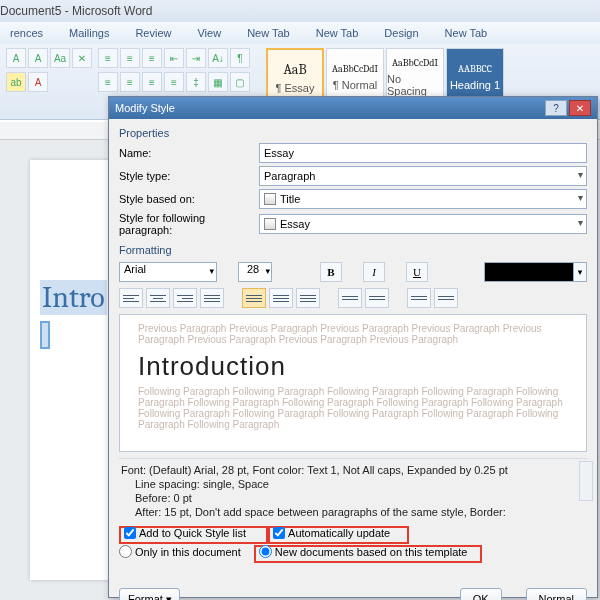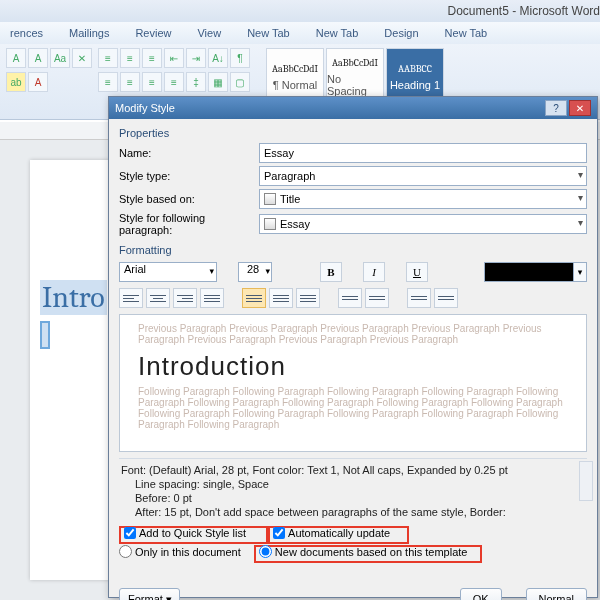--- a/index.html
+++ b/index.html
@@ -1,17 +1,17 @@
 <!DOCTYPE html>
 <html><head>
 <meta charset="utf-8">
 <style>
 *{box-sizing:border-box;margin:0;padding:0;font-family:"Segoe UI",Tahoma,sans-serif;font-size:11px;}
 body{background:#fff;width:600px;height:600px;overflow:hidden;position:relative;}
-.titlebar{height:22px;background:linear-gradient(#e8eef7,#d9e4f1);text-align:right;line-height:22px;color:#444;font-size:12px;}
+.titlebar{height:22px;background:linear-gradient(#e8eef7,#d9e4f1);text-align:left;line-height:22px;color:#444;font-size:12px;}
 .ribbon-tabs{height:22px;background:linear-gradient(#f5f9fd,#e4edf7);display:flex;gap:18px;padding-left:6px;align-items:center;color:#3b5a82;}
 .ribbon-tabs span{padding:2px 4px;}
 .ribbon{height:76px;background:linear-gradient(#eef3fa,#dfe9f5);border-bottom:1px solid #b8c8db;padding:4px 6px;display:flex;gap:6px;}
 .grp{display:flex;flex-direction:column;gap:4px;}
 .iconbtn{width:20px;height:20px;background:#f4f8fc;border:1px solid #cfd9e6;display:inline-flex;align-items:center;justify-content:center;font-size:10px;color:#4a6;}
 .row{display:flex;gap:2px;}
 .styles{display:flex;gap:2px;margin-left:10px;}
 .stylecard{width:58px;height:58px;border:1px solid #ccd6e3;background:#fdfdfd;display:flex;flex-direction:column;align-items:center;justify-content:center;font-size:9px;color:#555;}
 .stylecard .samp{font-size:14px;color:#222;margin-bottom:4px;font-family:Cambria,serif;}
 .stylecard.active{border:2px solid #f5b84a;background:#fff8e8;}
@@ -112,20 +112,24 @@
       <div class="iconbtn">≡</div>
       <div class="iconbtn">≡</div>
       <div class="iconbtn">≡</div>
       <div class="iconbtn">≡</div>
       <div class="iconbtn">‡</div>
       <div class="iconbtn">▦</div>
       <div class="iconbtn">▢</div>
     </div>
   </div>
   <div class="styles">
+    <div class="stylecard active">
+      <div class="samp">AaB</div>
+      <div>¶ Essay</div>
+    </div>
     <div class="stylecard">
       <div class="samp" style="font-size:10px">AaBbCcDdI</div>
       <div>¶ Normal</div>
     </div>
     <div class="stylecard">
       <div class="samp" style="font-size:10px">AaBbCcDdI</div>
       <div>No Spacing</div>
     </div>
     <div class="stylecard heading">
       <div class="samp" style="font-size:10px">AABBCC</div>

